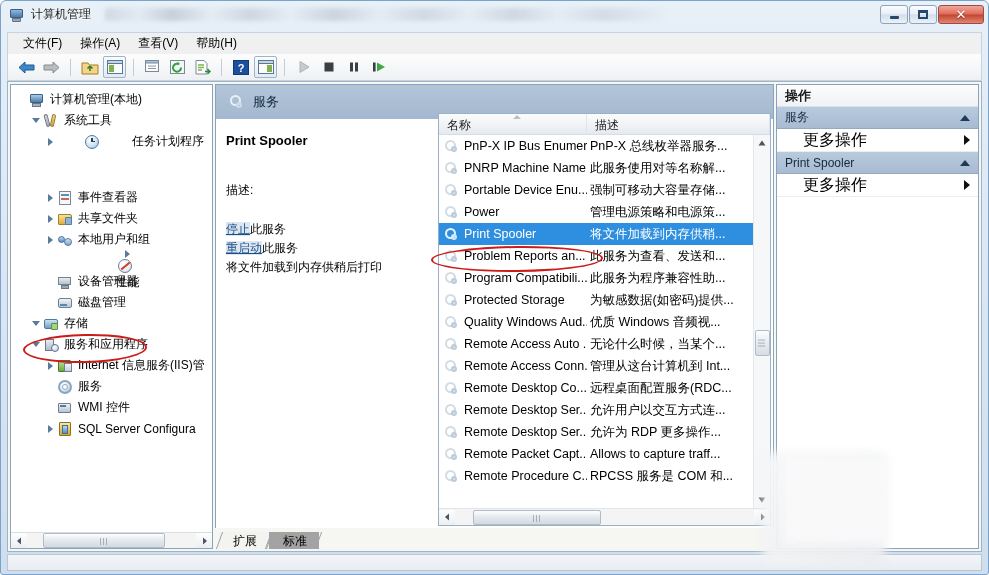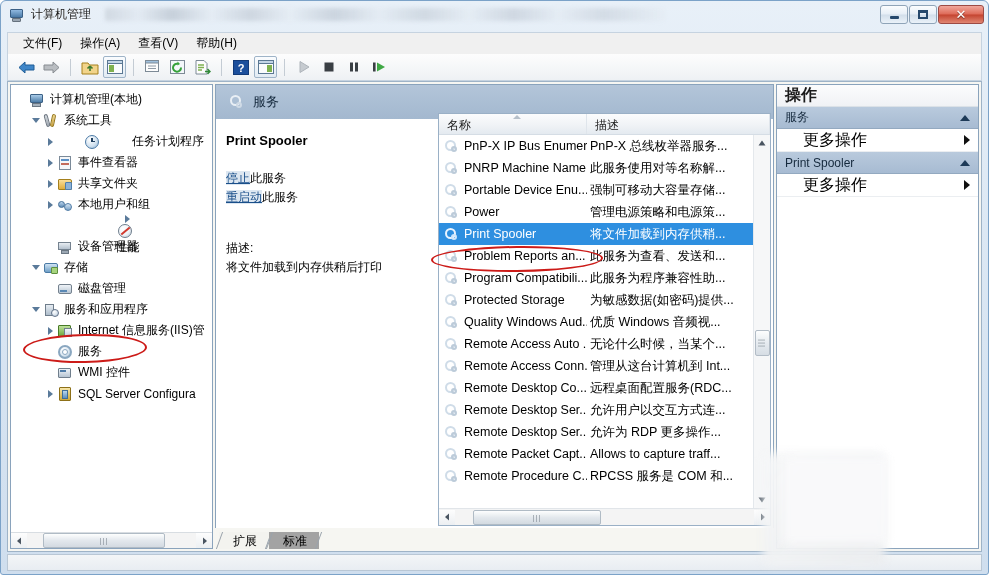--- a/index.html
+++ b/index.html
@@ -294,21 +294,21 @@
 
   
   #actionpanel {
     position: absolute; right: 2px; top: 2px; width: 203px; bottom: 2px;
     background: #ffffff; border: 1px solid #8aa3bc; overflow: hidden;
   }
   #ap-title {
     height: 22px; background: linear-gradient(180deg,#fcfcfd,#f0f2f5);
     border-bottom: 1px solid #dbe1e7;
     display: flex; align-items: center; padding-left: 8px;
-    font-size: 16px; font-weight: bold; color: #1a1a1a;
+    font-size: 13px; font-weight: bold; color: #1a1a1a;
   }
   .ap-group-head {
     height: 22px; background: linear-gradient(180deg,#b9cadd 0%, #a7bbd2 100%);
     display: flex; align-items: center; padding: 0 8px;
     font-size: 12px; color: #15293d; border-bottom: 1px solid #93a9c0;
   }
   .ap-group-head .gtxt { flex: 1; }
   .chev-up { width:0;height:0; border-left:5px solid transparent; border-right:5px solid transparent;
      border-bottom: 6px solid #1d3a57; }
   .ap-item {
@@ -509,21 +509,21 @@
             <span class="tw">
               <span class="tri"></span>
             </span>
             <span class="ticon ic-clock">
               <div class="c"></div>
               <div class="hh"></div>
               <div class="mm"></div>
             </span>
             <span class="tlabel">任务计划程序</span>
           </div>
-          <div class="tnode" style="padding-left: 32px;">
+          <div class="tnode" style="padding-left: 32px; margin-top: 35px;">
             <span class="tw">
               <span class="tri"></span>
             </span>
             <span class="ticon ic-event">
               <div class="p"></div>
               <div class="bar"></div>
               <div class="bar2"></div>
             </span>
             <span class="tlabel">事件查看器</span>
           </div>
@@ -558,42 +558,42 @@
             <span class="tlabel">性能</span>
           </div>
           <div class="tnode" style="padding-left: 32px;">
             <span class="tw"></span>
             <span class="ticon ic-device">
               <div class="m"></div>
               <div class="b"></div>
             </span>
             <span class="tlabel">设备管理器</span>
           </div>
-          <div class="tnode" style="padding-left: 18px;">
-            <span class="tw">
-              <span class="tri open"></span>
-            </span>
-            <span class="ticon ic-storage">
-              <div class="d"></div>
-              <div class="g"></div>
-            </span>
-            <span class="tlabel">存储</span>
-          </div>
           <div class="tnode" style="padding-left: 32px;">
             <span class="tw"></span>
             <span class="ticon ic-disk">
               <div class="d"></div>
               <div class="l"></div>
             </span>
             <span class="tlabel">磁盘管理</span>
           </div>
           <div class="tnode" style="padding-left: 18px;">
             <span class="tw">
               <span class="tri open"></span>
             </span>
+            <span class="ticon ic-storage">
+              <div class="d"></div>
+              <div class="g"></div>
+            </span>
+            <span class="tlabel">存储</span>
+          </div>
+          <div class="tnode" style="padding-left: 18px;">
+            <span class="tw">
+              <span class="tri open"></span>
+            </span>
             <span class="ticon ic-svcapps">
               <div class="b"></div>
               <div class="g"></div>
             </span>
             <span class="tlabel">服务和应用程序</span>
           </div>
           <div class="tnode" style="padding-left: 32px;">
             <span class="tw">
               <span class="tri"></span>
             </span>
@@ -653,29 +653,29 @@
       <div id="mid-banner">
         <div class="bico">
           <div class="o"></div>
             <div class="s"></div>
         </div>
         <div class="btxt">服务</div>
       </div>
 
       <div id="detailpane">
         <div id="dp-title">Print Spooler</div>
+        <div id="dp-desc-label">描述:</div>
         <div id="dp-links">
           <div class="dp-link">
             <span class="lk">停止</span><span class="rest">此服务</span>
           </div>
           <div class="dp-link">
             <span class="lk">重启动</span><span class="rest">此服务</span>
           </div>
         </div>
-        <div id="dp-desc-label">描述:</div>
         <div id="dp-desc-text">将文件加载到内存供稍后打印</div>
       </div>
 
       <div id="listview">
         <div id="lv-head">
           <div class="lv-col" style="width:148px;">
             <span>名称</span>
             <span class="sortmark"></span>
           </div>
           <div class="lv-col" style="flex:1;">

